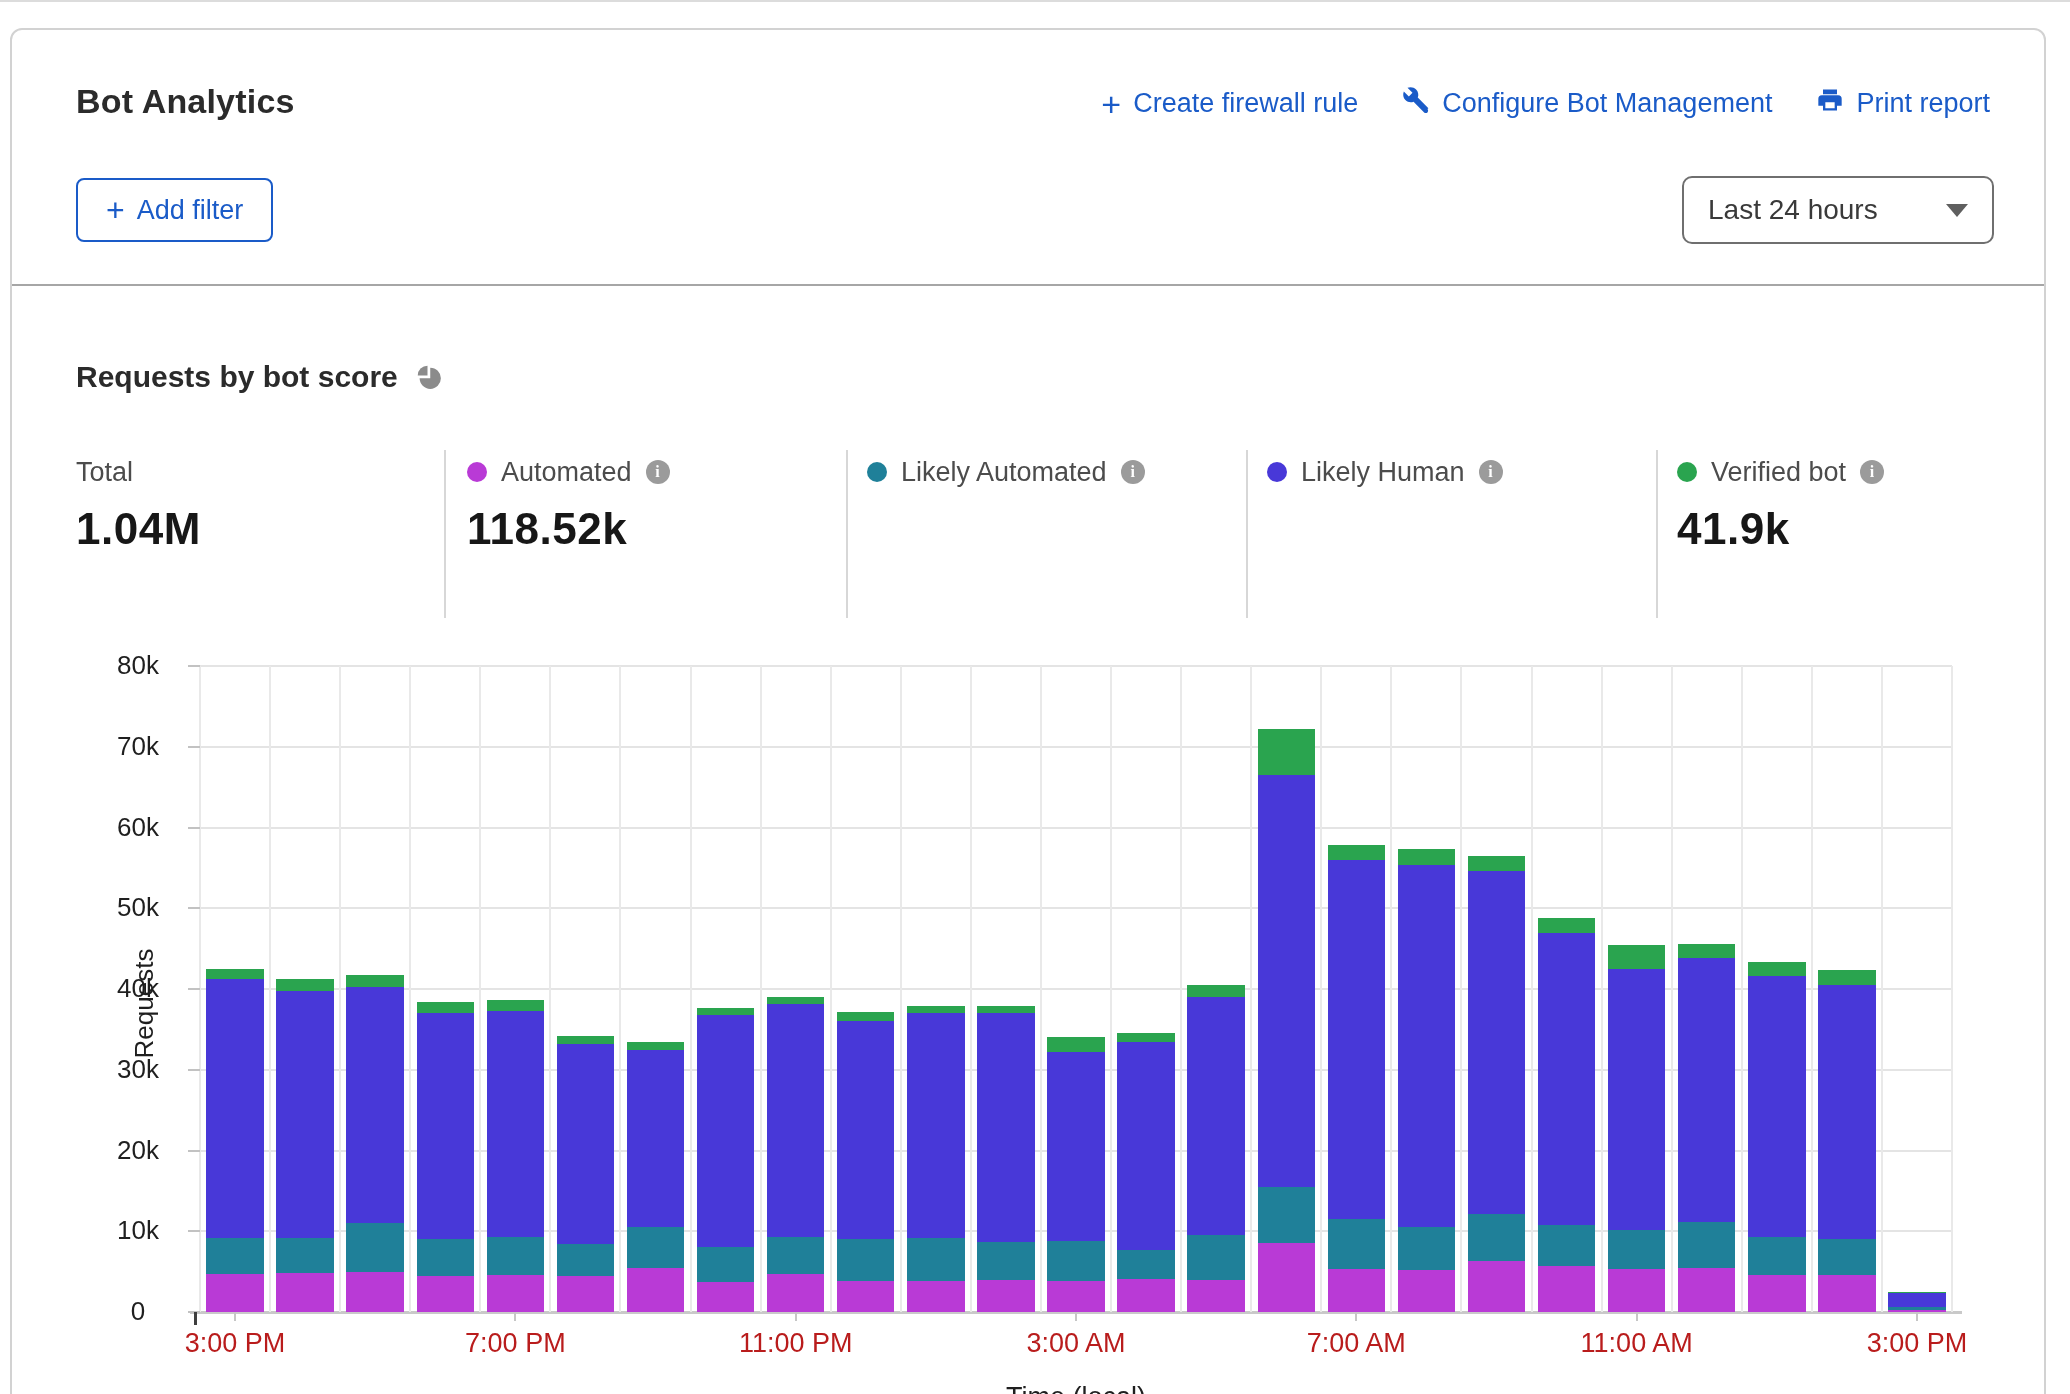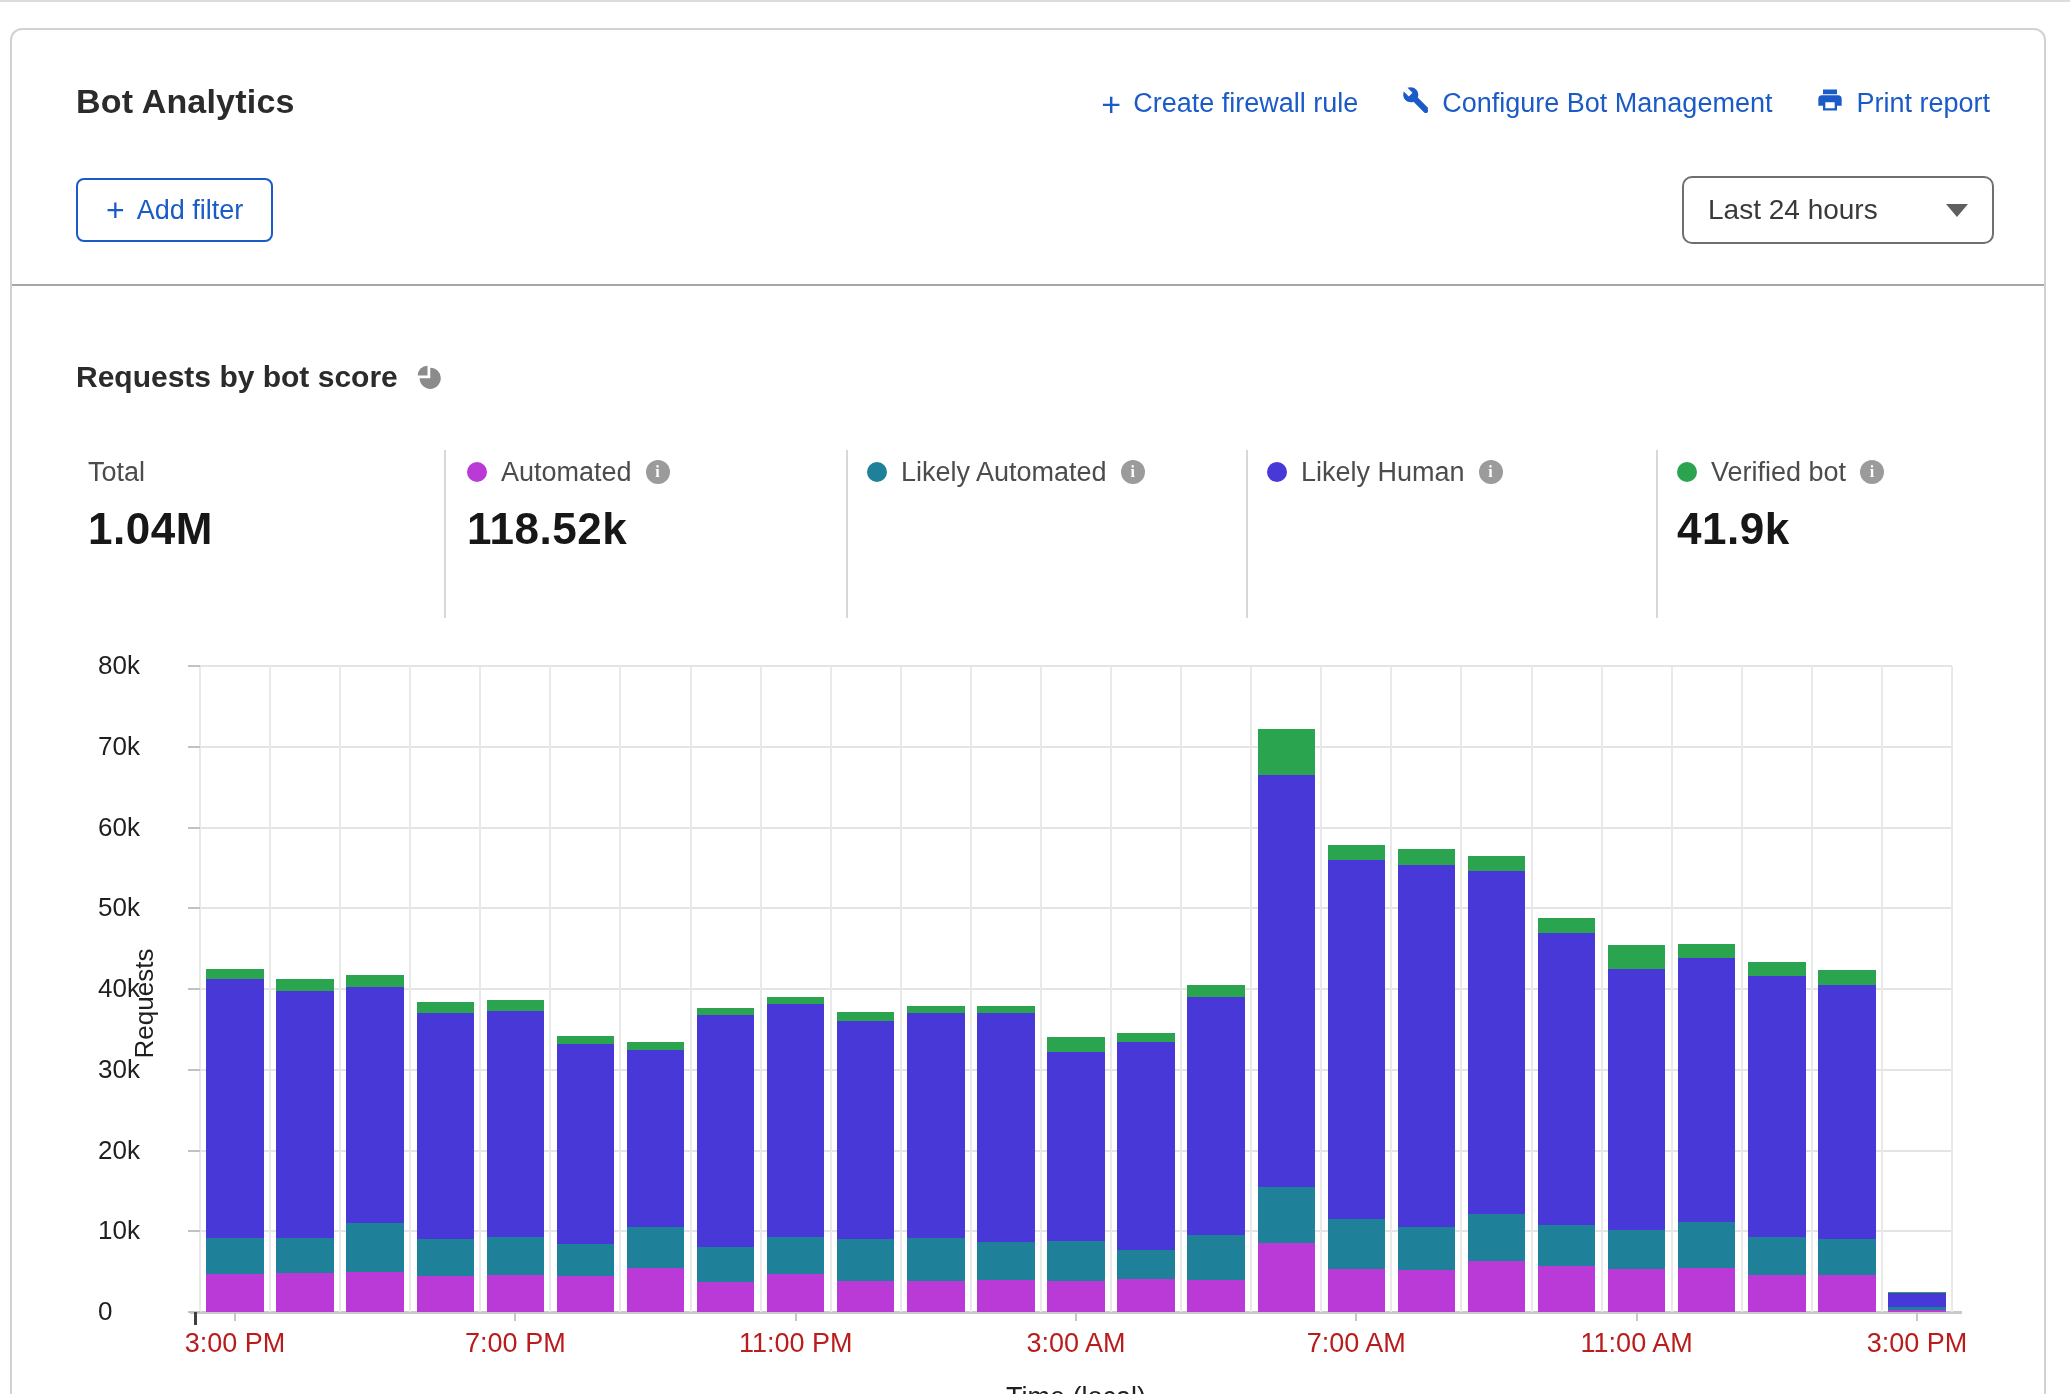--- a/index.html
+++ b/index.html
@@ -53,21 +53,21 @@
   
   #plot { left:188px; top:636px; width:1752px; height:646px; }
   .hgrid { position:absolute; left:0; width:100%; height:2px; background:#e4e4e4; }
   .vgrid { position:absolute; top:0; width:2px; height:100%; background:#e9e9e9; }
   #baseline { position:absolute; left:-10px; bottom:-2px; width:1772px; height:3px; background:#c9c9c9; }
   .bar { position:absolute; bottom:0; display:flex; flex-direction:column-reverse; }
   .bar .seg { width:100%; }
   .ytick { position:absolute; width:12px; height:2px; background:#c2c2c2; left:-12px; }
   .xtick { position:absolute; width:2px; height:9px; background:#c6c6c6; top:100%; }
   .xtick.origin { background:#3f3f3f; height:13px; width:3px; }
-  .ylab { position:absolute; right:100%; margin-right:22px; width:80px; text-align:left;
+  .ylab { position:absolute; right:100%; margin-right:22px; width:80px; text-align:center;
       font-size:26px; color:#1f1f1f; }
   .xlab { position:absolute; top:100%; margin-top:16px; transform:translateX(-50%);
       font-size:27px; color:#b91c1c; white-space:nowrap; }
   #y-axis-title { left:78px; top:958px; transform:rotate(-90deg); transform-origin:center;
       font-size:26px; color:#1f1f1f; }
   #x-axis-title { left:1064px; top:1352px; transform:translateX(-50%); font-size:27px; color:#1f1f1f; }
 </style>
 </head>
 <body>
 
@@ -113,21 +113,21 @@
       <span id="section-title">Requests by bot score</span>
       <span id="pie-icon">
         <svg viewBox="0 0 24 24">
           <path d="M13 13 L13 4.5 A8.5 8.5 0 1 1 4.5 13 Z"></path>
           <path d="M10.8 10.8 L10.8 3 A7.8 7.8 0 0 0 3 10.8 Z"></path>
         </svg>
       </span>
     </div>
 
     <div id="stats-row">
-        <div class="stat-col" style="left: 64px; margin-left: 12px;">
+        <div class="stat-col" style="left: 64px;">
           <div class="stat-label-row">
             <span class="stat-label">Total</span>
           </div>
           <div class="stat-value">1.04M</div>
         </div>
         <div class="stat-col" style="left: 455px;">
           <div class="stat-label-row">
             <span class="stat-dot" style="background: rgb(185, 58, 214);"></span>
             <span class="stat-label">Automated</span>
             <span class="info-icon">i</span>

